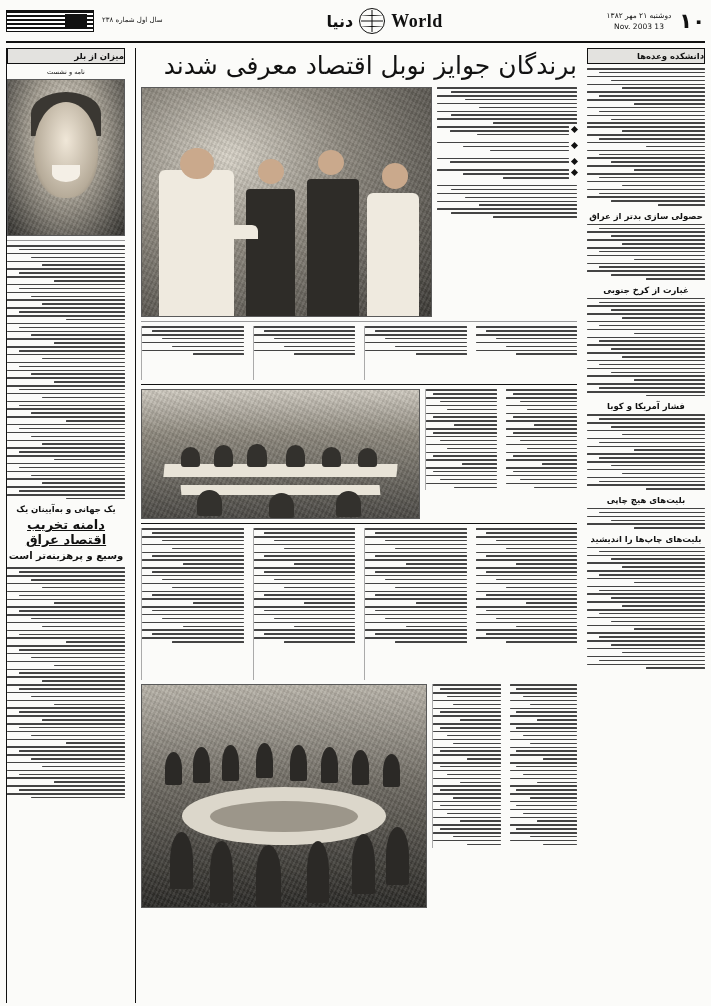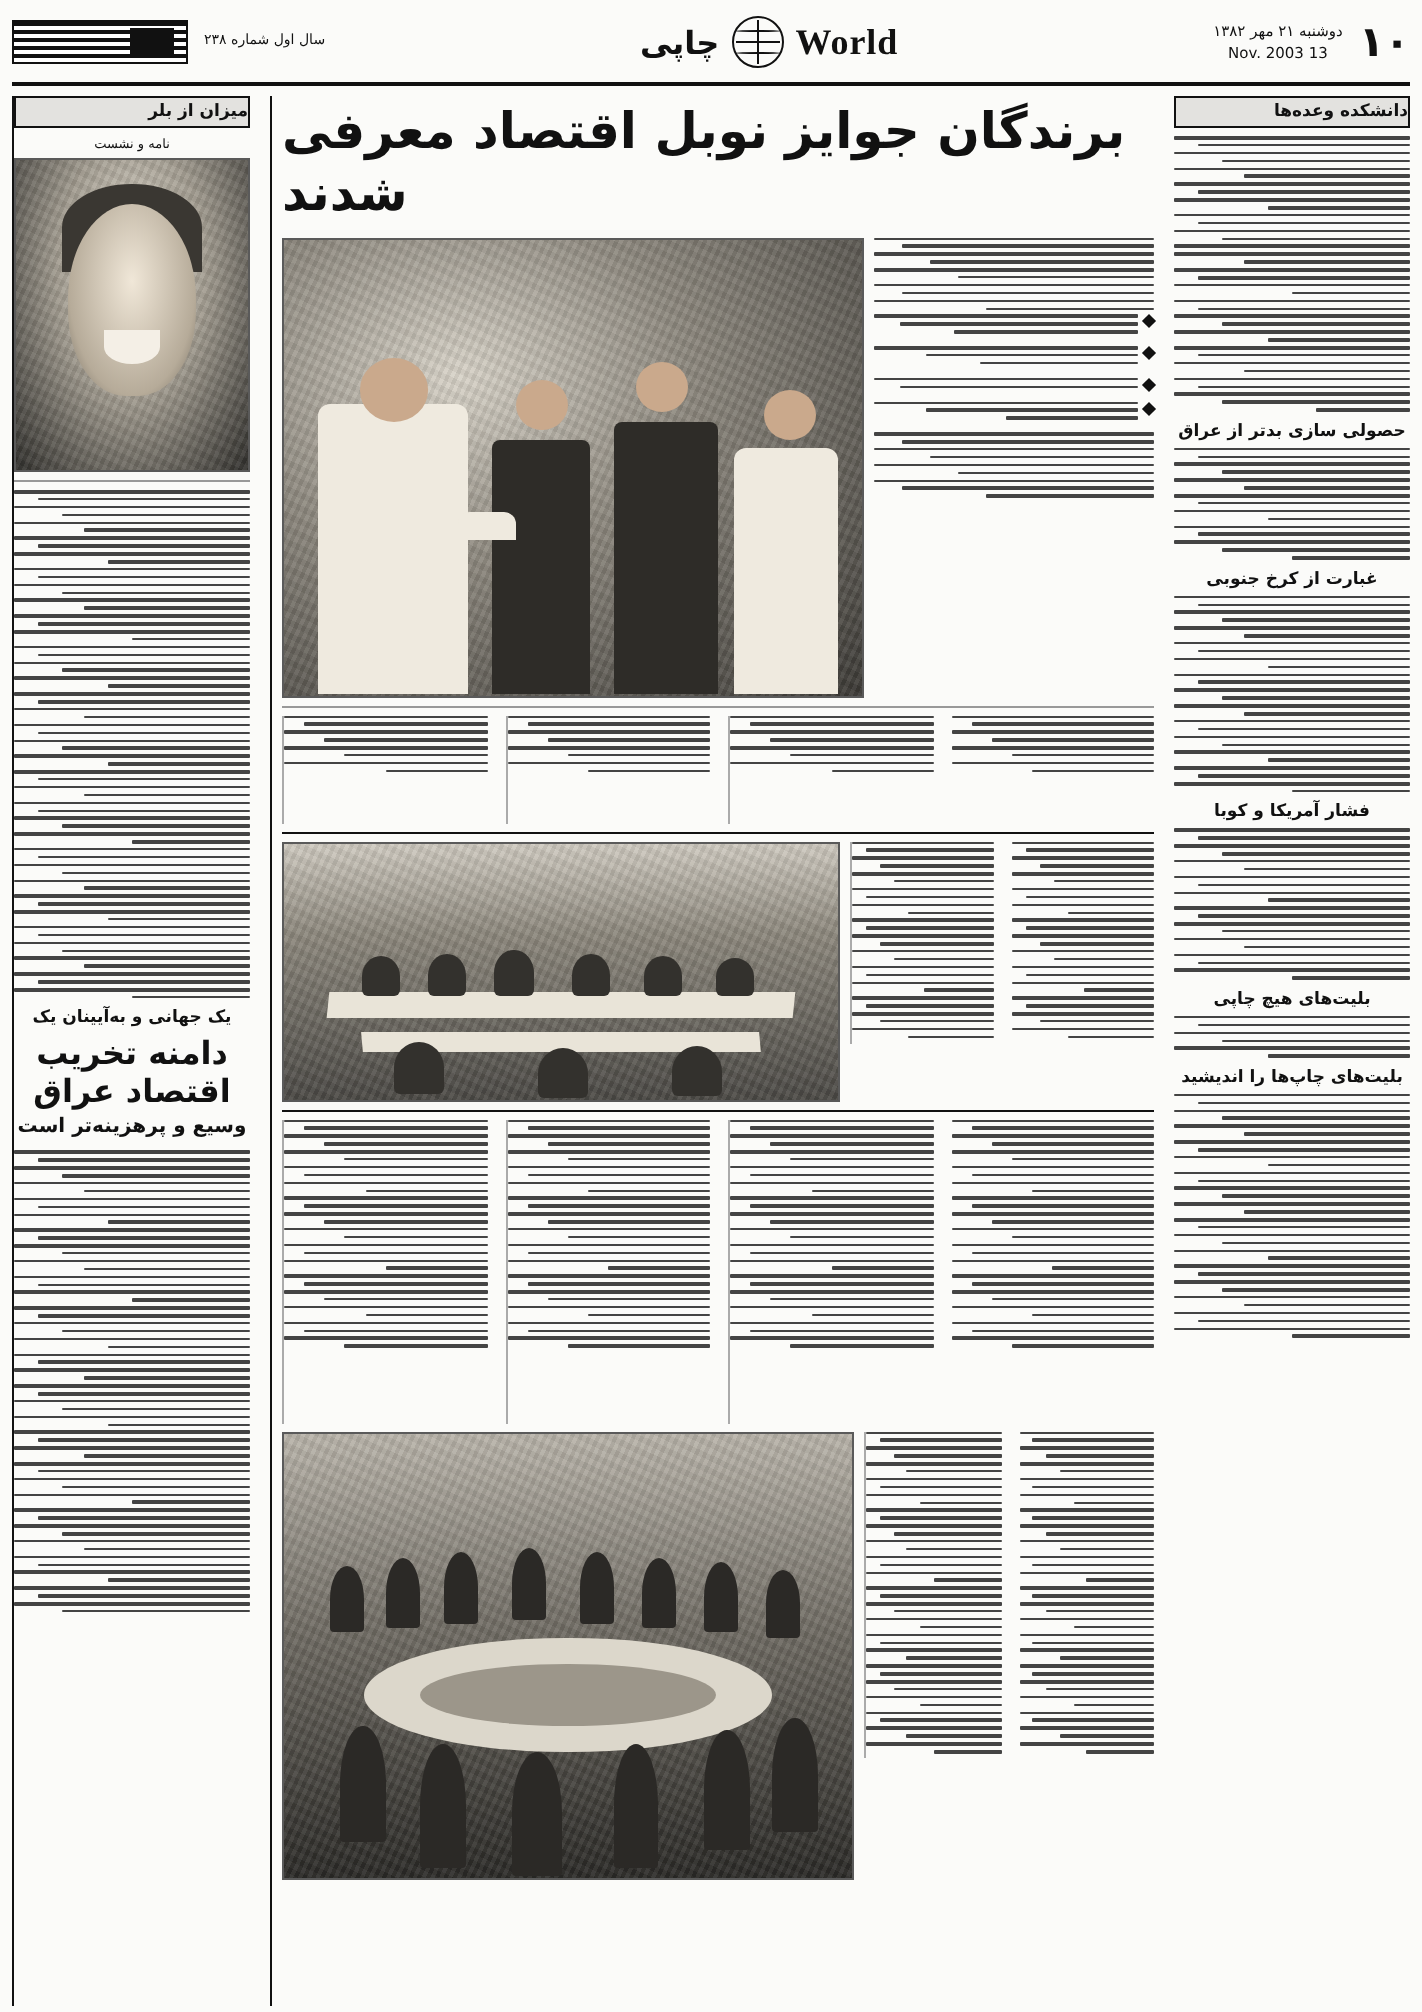--- a/index.html
+++ b/index.html
@@ -58,21 +58,21 @@
   .sec-title{
     font-size:10.5px;font-weight:bold;text-align:center;margin:4px 0 4px;
     padding-bottom:2px;
   }
   .mini-title{font-size:8.5px;font-weight:bold;text-align:center;margin:5px 0 3px;}
   .hr{border-top:1px solid #111;margin:4px 0;}
   .hr.thin{border-top:1px solid #999;}
 
   
   .headline{
-    font-size:25px;font-weight:bold;text-align:left;line-height:1.25;
+    font-size:25px;font-weight:normal;text-align:right;line-height:1.25;
     margin:2px 0 6px;letter-spacing:-.3px;
   }
   .headline.sub{font-size:19px;}
 
   
   .photo{position:relative;overflow:hidden;background:#6b6b6b;border:1px solid #5a5a5a;}
   .photo .grain{position:absolute;inset:0;opacity:.55;
     background-image:
       repeating-linear-gradient(115deg, rgba(255,255,255,.10) 0 2px, rgba(0,0,0,.10) 2px 4px),
       repeating-linear-gradient(25deg, rgba(255,255,255,.06) 0 3px, rgba(0,0,0,.08) 3px 6px);}
@@ -125,21 +125,21 @@
         <div>13  Nov. 2003</div>
       </div>
     </div>
 
     <div class="mh-center">
       <div class="mh-logo-en">World</div>
       <div class="globe">
           <i class="lat1"></i>
           <i class="lat2"></i>
         </div>
-      <div class="mh-logo-fa">چاپی</div>
+      <div class="mh-logo-fa">دنیا</div>
     </div>
 
     <div class="mh-right">
       <div class="mh-issue">سال اول  شماره ۲۳۸</div>
       <div class="flagbox"></div>
     </div>
   </div>
 
   <div class="body">
 
@@ -839,21 +839,21 @@
           <div class="ln s80"></div>
         <div class="ln s100"></div>
           <div class="ln s70"></div>
           <div class="ln s100"></div>
         <div class="ln s90"></div>
           <div class="ln s100"></div>
           <div class="ln s50"></div>
       </div>
 
       <div class="mini-title">یک جهانی و به‌آیینان یک</div>
-      <div class="sec-title" style="font-size:16px;margin:2px 0 1px;">دامنه تخریب اقتصاد عراق</div>
+      <div class="sec-title" style="font-size:13px;margin:2px 0 1px;text-decoration:underline;">دامنه تخریب اقتصاد عراق</div>
       <div class="sec-title" style="font-size:10px;margin:0 0 4px;">وسیع و پرهزینه‌تر است</div>
 
       <div class="ftext dense">
         <div class="ln s100"></div>
           <div class="ln s90"></div>
           <div class="ln s100"></div>
         <div class="ln s80"></div>
           <div class="ln s100"></div>
           <div class="ln s70"></div>
         <div class="ln s100"></div>

